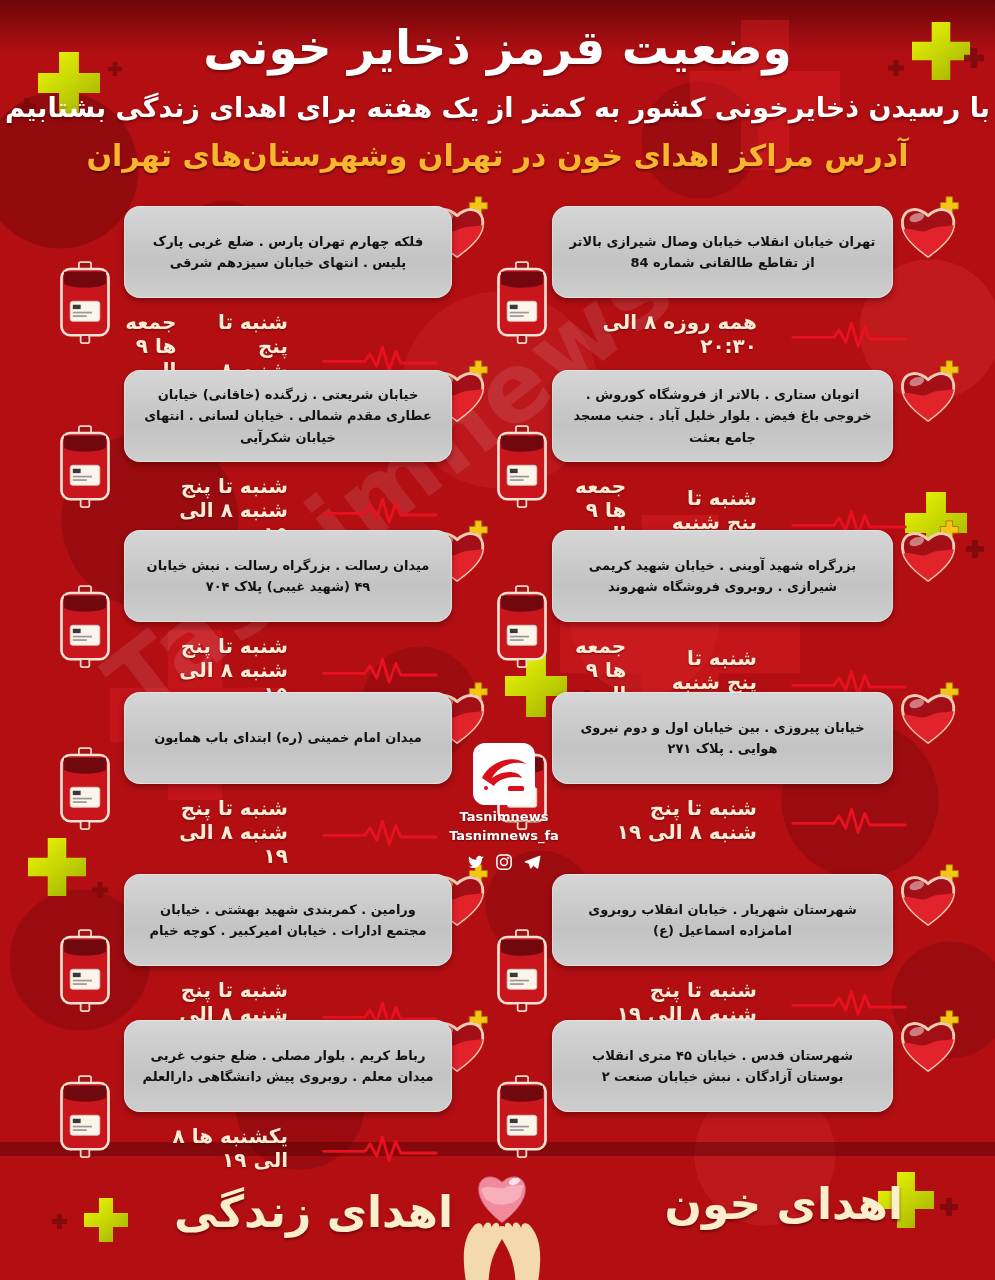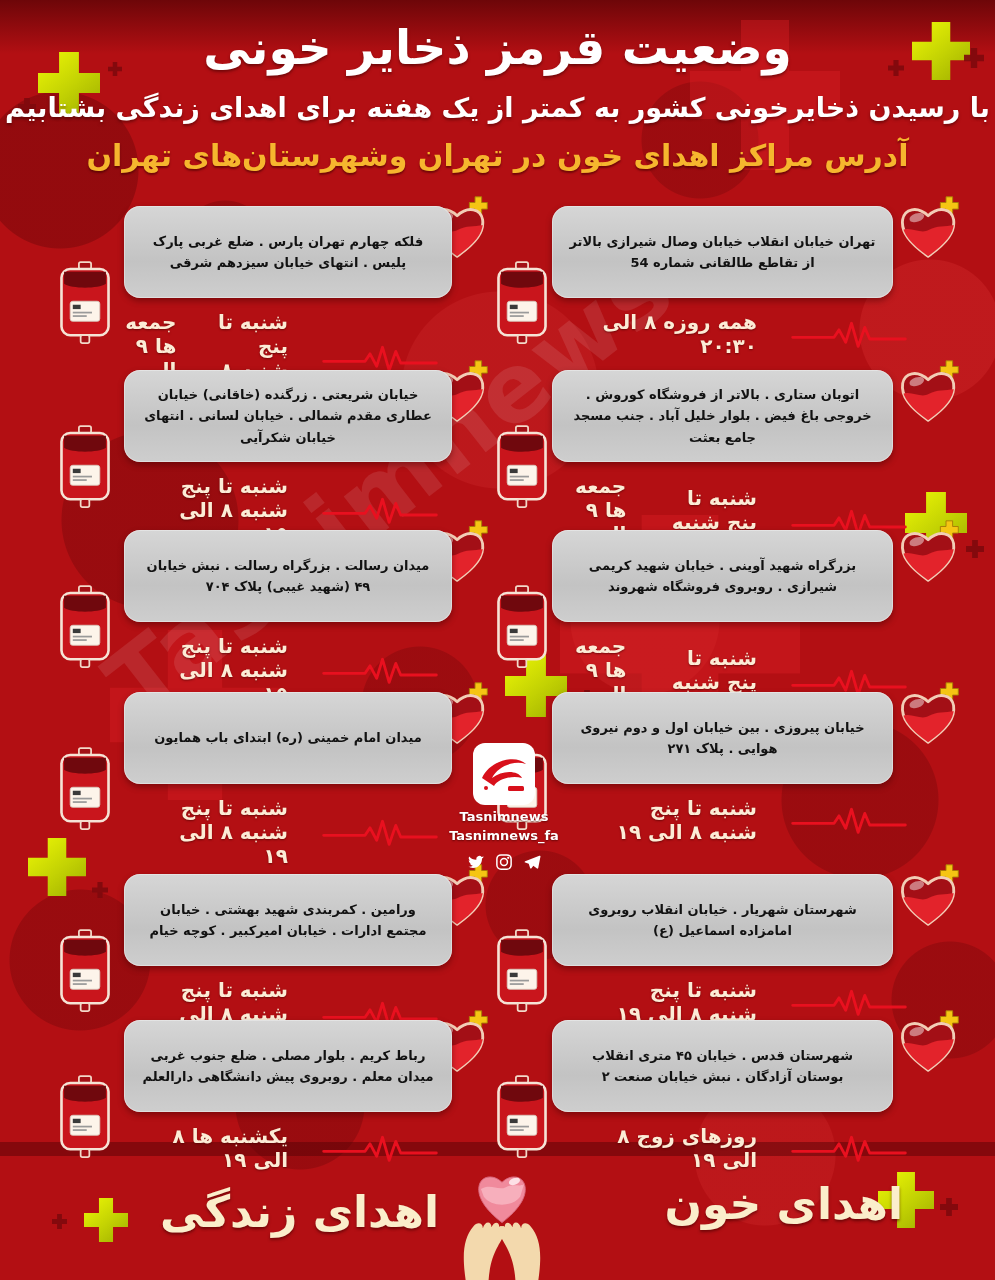--- a/index.html
+++ b/index.html
@@ -96,21 +96,21 @@
     position:absolute;left:452px;top:742px;width:104px;
     display:flex;flex-direction:column;align-items:center;gap:3px;direction:ltr;
   }
   .brand .handle{color:#fff;font-size:13px;font-weight:bold;line-height:1.25;
     text-shadow:0 1px 2px rgba(70,0,0,.7);}
   .brand .socials{display:flex;gap:10px;margin-top:5px;}
   .brand .socials svg{width:18px;height:18px;}
 
   
   .foot-text{position:absolute;color:#fbeecb;font-weight:bold;font-size:44px;
-    text-shadow:0 2px 3px rgba(70,0,0,.6);}
+    text-shadow:0 2px 3px rgba(70,0,0,.6);margin-left:14px;}
   .foot-right{right:92px;top:1178px;}
   .foot-left{left:160px;top:1186px;}
   .hands{position:absolute;left:404px;top:1146px;width:196px;height:134px;}
 
   .sr{position:absolute;width:0;height:0;overflow:hidden;}
 </style>
 </head>
 <body>
 
 <svg class="sr" aria-hidden="true">
@@ -172,21 +172,21 @@
   <div class="hdr title">وضعیت قرمز ذخایر خونی</div>
   <div class="hdr addr-line">آدرس مراکز اهدای خون در تهران وشهرستان‌های تهران</div>
 
   <div class="watermark">Tasnimnews</div>
 
   <div class="card r1 card-r">
     <svg class="heart">
         <use href="#sym-heart"></use>
       </svg>
     <div class="addr-box">
-        <span>تهران خیابان انقلاب خیابان وصال شیرازی بالاتر از تقاطع طالقانی شماره 54</span>
+        <span>تهران خیابان انقلاب خیابان وصال شیرازی بالاتر از تقاطع طالقانی شماره 84</span>
       </div>
     <div class="time-row">
       <svg class="ecg">
           <use href="#sym-ecg"></use>
         </svg>
       <span>همه روزه ۸ الی ۲۰:۳۰</span>
       <span></span>
     </div>
     <svg class="bag">
         <use href="#sym-bag"></use>
@@ -359,27 +359,20 @@
       </svg>
   </div>
 
   <div class="card r6 card-r">
     <svg class="heart">
         <use href="#sym-heart"></use>
       </svg>
     <div class="addr-box">
         <span>شهرستان قدس . خیابان ۴۵ متری انقلاب بوستان آزادگان . نبش خیابان صنعت ۲</span>
       </div>
-    <div class="time-row">
-      <svg class="ecg">
-          <use href="#sym-ecg"></use>
-        </svg>
-      <span>روزهای زوج ۸ الی ۱۹</span>
-      <span></span>
-    </div>
     <svg class="bag">
         <use href="#sym-bag"></use>
       </svg>
   </div>
   <div class="card r6 card-l">
     <svg class="heart">
         <use href="#sym-heart"></use>
       </svg>
     <div class="addr-box">
         <span>رباط کریم . بلوار مصلی . ضلع جنوب غربی میدان معلم . روبروی پیش دانشگاهی دارالعلم</span>

